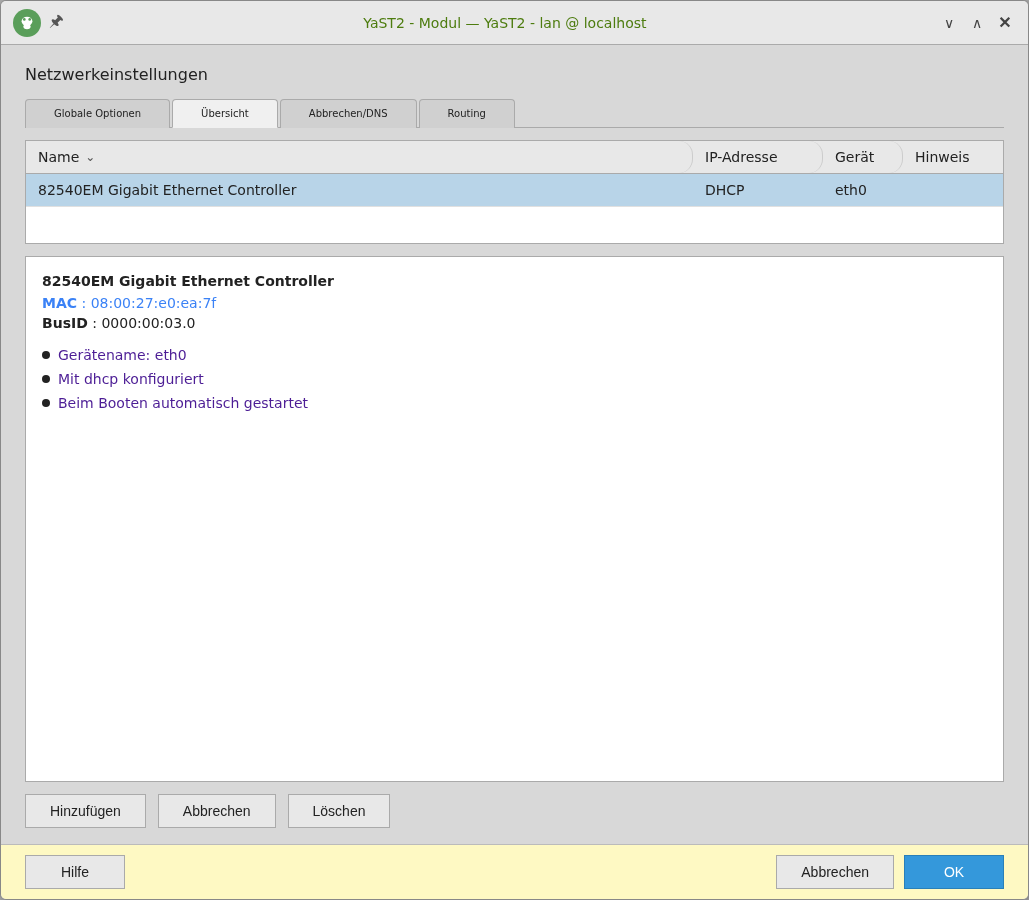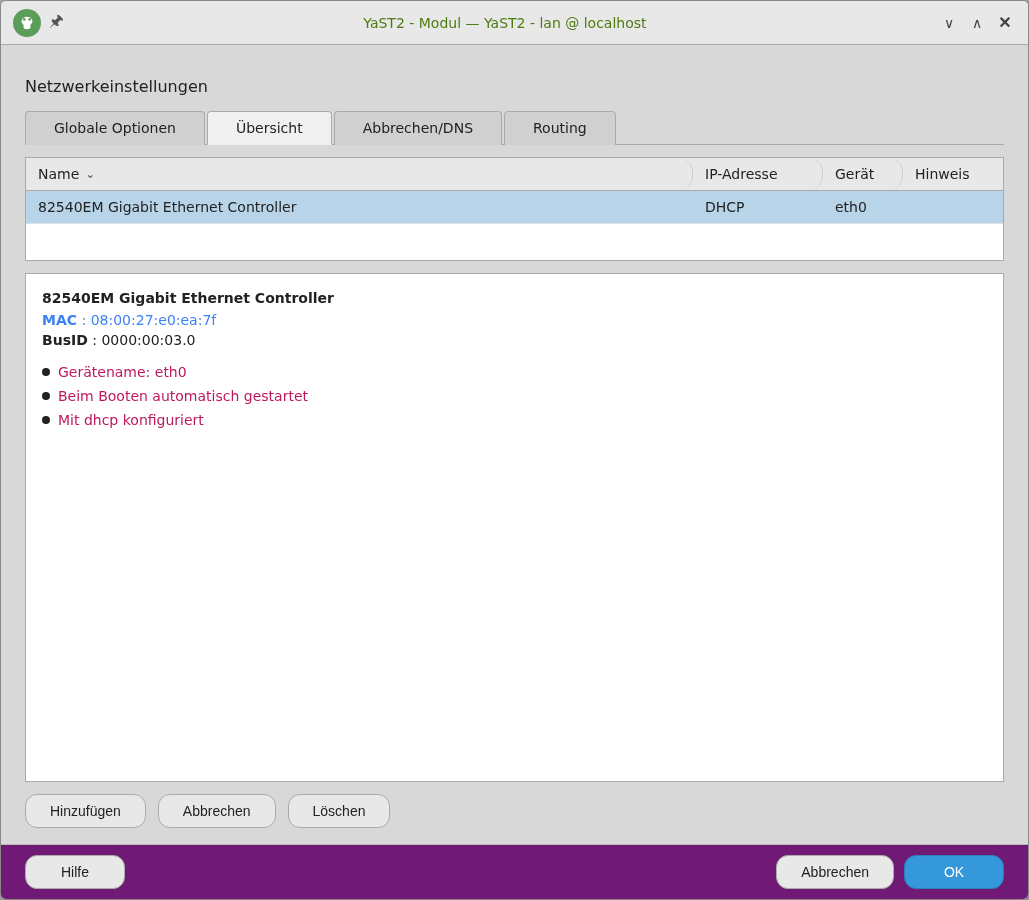--- a/index.html
+++ b/index.html
@@ -104,36 +104,35 @@
       flex-direction: column;
       gap: 12px;
       overflow: hidden;
     }
 
     .page-title {
       font-size: 16px;
       color: #222;
       font-weight: normal;
       margin-bottom: 2px;
-      margin-top: 12px;
     }
 
     .tabs {
       display: flex;
       border-bottom: 1px solid #aaa;
       gap: 0;
     }
 
     .tab {
       padding: 8px 28px;
       background: #d0d0d0;
       border: 1px solid #aaa;
       border-bottom: none;
       cursor: pointer;
-      font-size: 14px;
+      font-size: 10px;
       color: #222;
       margin-right: 2px;
       border-radius: 4px 4px 0 0;
       position: relative;
       bottom: -1px;
     }
 
     .tab.active {
       background: #f0f0f0;
       border-bottom: 1px solid #f0f0f0;
@@ -233,21 +232,21 @@
     }
 
     .detail-list {
       list-style: none;
       padding: 0;
       margin: 0;
     }
 
     .detail-list li {
       font-size: 14px;
-      color: #be185d;
+      color: #4c1d95;
       margin-bottom: 8px;
       display: flex;
       align-items: center;
       gap: 8px;
     }
 
     .bullet {
       width: 8px;
       height: 8px;
       background: #222;
@@ -258,39 +257,39 @@
     .action-buttons {
       display: flex;
       gap: 12px;
       flex-shrink: 0;
     }
 
     .btn {
       padding: 8px 24px;
       border: 1px solid #aaa;
       background: #e8e8e8;
-      border-radius: 12px;
+      border-radius: 0;
       cursor: pointer;
       font-size: 14px;
       color: #222;
       min-width: 100px;
     }
 
     .btn.primary {
       background: #3498db;
       color: #fff;
       border-color: #2980b9;
     }
 
     .bottom-bar {
       display: flex;
       align-items: center;
       padding: 10px 24px;
       border-top: 1px solid #bbb;
-      background: #701a75;
+      background: #fef9c3;
       flex-shrink: 0;
     }
 
     .bottom-bar .left {
       flex: 1;
     }
 
     .bottom-bar .right {
       display: flex;
       gap: 10px;
@@ -382,25 +381,25 @@
         <span> : </span>
         <span>0000:00:03.0</span>
       </div>
       <ul class="detail-list">
         <li>
           <span class="bullet"></span>
           <span>Gerätename: eth0</span>
         </li>
         <li>
           <span class="bullet"></span>
-          <span>Beim Booten automatisch gestartet</span>
+          <span>Mit dhcp konfiguriert</span>
         </li>
         <li>
           <span class="bullet"></span>
-          <span>Mit dhcp konfiguriert</span>
+          <span>Beim Booten automatisch gestartet</span>
         </li>
       </ul>
     </div>
 
     <div class="action-buttons">
       <button class="btn">Hinzufügen</button>
       <button class="btn">Abbrechen</button>
       <button class="btn">Löschen</button>
     </div>
   </div>

